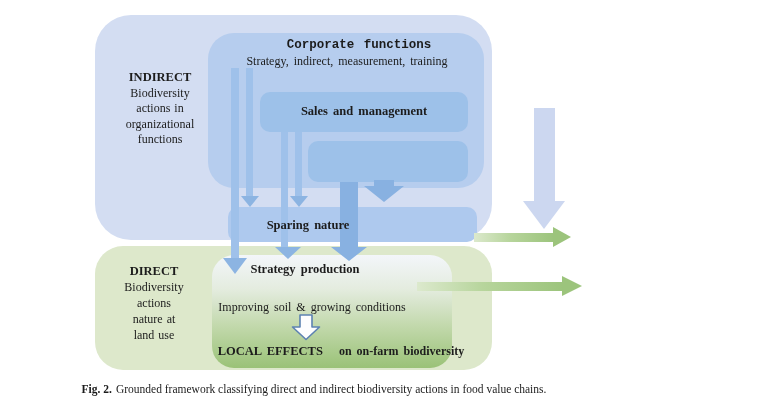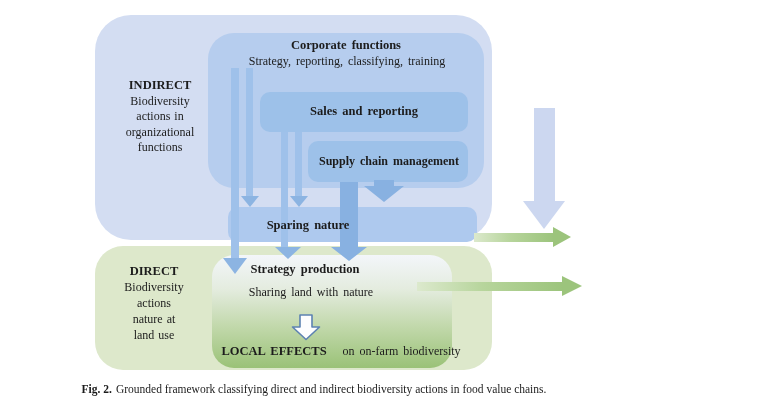--- a/index.html
+++ b/index.html
@@ -27,63 +27,62 @@
   
   .shaft-v{position:absolute;z-index:5;}
   .head-down{position:absolute;z-index:5;width:0;height:0;border-left-style:solid;border-right-style:solid;border-left-color:transparent;border-right-color:transparent;border-top-style:solid;}
   .head-right{position:absolute;z-index:5;width:0;height:0;border-top-style:solid;border-bottom-style:solid;border-top-color:transparent;border-bottom-color:transparent;border-left-style:solid;}
   .thin{background:#9fc1ea;}
   .wide{background:#88b1e1;}
   .pale{background:#ccd7f0;}
   .greenshaft{background:linear-gradient(90deg,#dce9cd 0%,#b7d59c 45%,#9cc47c 100%);}
   .caption{position:absolute;left:0;top:383px;width:628px;text-align:center;font-size:11.5px;z-index:6;}
   .caption .rest{margin-left:4px;}
-  .local-rest{font-weight:400;margin-left:16px;}
+  .local-rest{font-weight:700;margin-left:16px;}
   svg.hollow{position:absolute;z-index:6;}
 </style>
 </head>
 <body>
 
 <div id="canvas">
 
   <div class="region indirect"></div>
   <div class="region direct"></div>
 
-  <div class="textblock sz12" style="left:160px;top:78px;line-height:15.5px;">
+  <div class="textblock sz12" style="left:160px;top:70px;line-height:15.5px;">
     <div class="b sz125">INDIRECT</div>
     <div>Biodiversity</div>
     <div>actions in</div>
     <div>organizational</div>
     <div>functions</div>
   </div>
 
   <div class="textblock sz12" style="left:154px;top:263px;line-height:16px;">
     <div class="b sz125">DIRECT</div>
     <div>Biodiversity</div>
     <div>actions</div>
     <div>nature at</div>
     <div>land use</div>
   </div>
 
   <div class="box corporate"></div>
-  <div class="lbl b sz125" style="left:346px;top:38px;">Corporate functions</div>
-  <div class="lbl sz12" style="left:347px;top:54px;">Strategy, reporting, classifying, training</div>
+  <div class="lbl b sz125" style="left:359px;top:38px;font-family:Liberation Mono, monospace;">Corporate functions</div>
+  <div class="lbl sz12" style="left:347px;top:54px;">Strategy, indirect, measurement, training</div>
 
   <div class="box sales"></div>
-  <div class="lbl b sz125" style="left:364px;top:104px;">Sales and reporting</div>
+  <div class="lbl b sz125" style="left:364px;top:104px;">Sales and management</div>
 
   <div class="box supply"></div>
-  <div class="lbl b sz12" style="left:389px;top:154px;">Supply chain management</div>
 
   <div class="box sparing"></div>
   <div class="lbl b sz125" style="left:308px;top:218px;">Sparing nature</div>
 
   <div class="box primary"></div>
   <div class="lbl b sz125" style="left:305px;top:262px;">Strategy production</div>
-  <div class="lbl sz12" style="left:311px;top:285px;">Sharing land with nature</div>
+  <div class="lbl sz12" style="left:312px;top:300px;">Improving soil &amp; growing conditions</div>
   <div class="lbl sz12" style="left:341px;top:344px;">
     <span class="b sz125">LOCAL EFFECTS</span><span class="local-rest">on on-farm biodiversity</span>
   </div>
 
   <svg class="hollow" style="left:291px;top:314px;" width="30" height="27" viewBox="0 0 30 27">
     <polygon points="9,1 21,1 21,13 28.5,13 15,25.5 1.5,13 9,13" fill="#fdfdfe" stroke="#5d82b2" stroke-width="1.6" stroke-linejoin="round"></polygon>
   </svg>
 
   <div class="shaft-v thin" style="left:231px;top:68px;width:8px;height:191px;"></div>
   <div class="head-down" style="left:223px;top:258px;border-left-width:12px;border-right-width:12px;border-top-width:16px;border-top-color:#8cb4e2;"></div>

